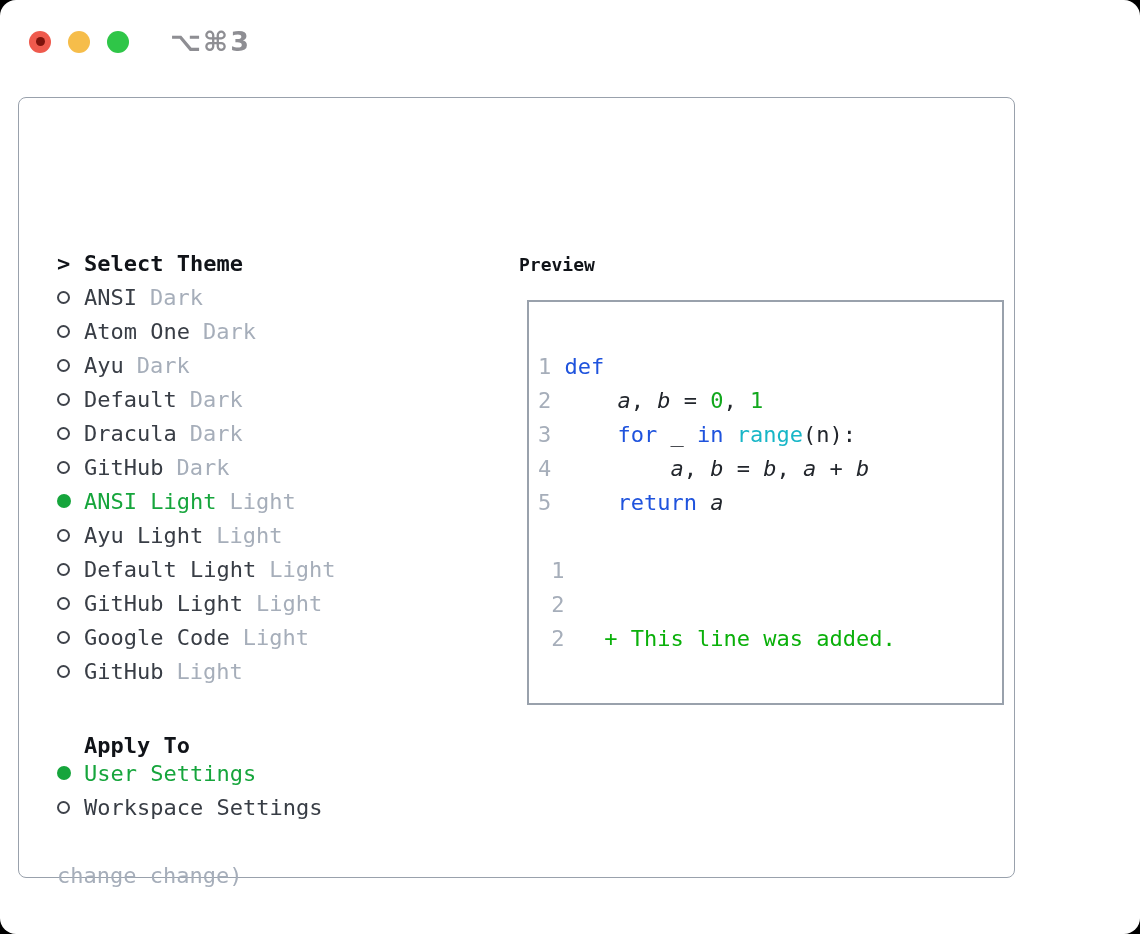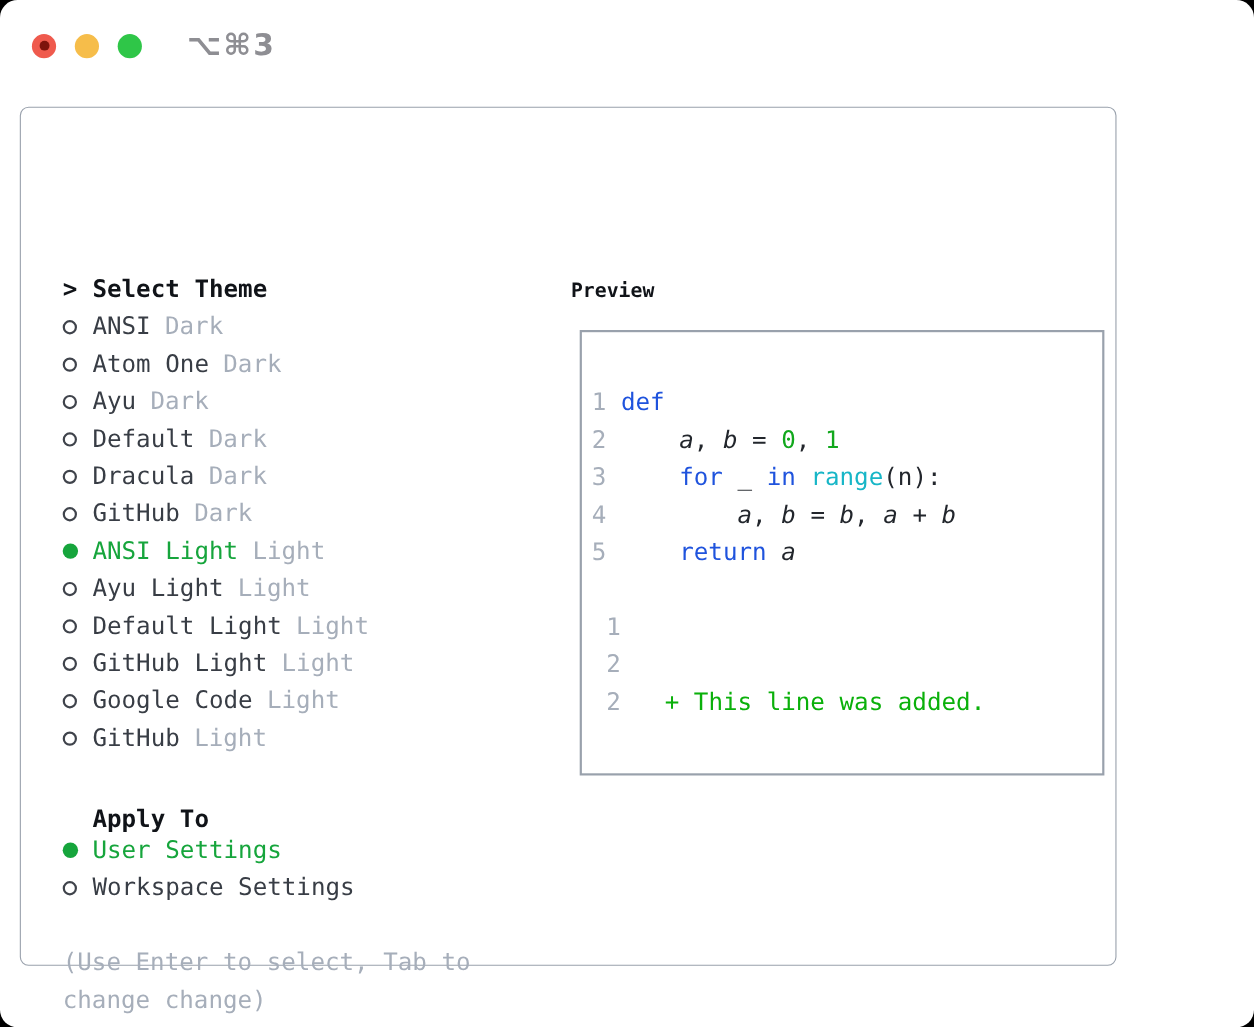--- a/index.html
+++ b/index.html
@@ -99,21 +99,20 @@
         <span class="section-title">Apply To</span>
       </div>
 
       <div id="apply-list">
           <div class="row selected"><span class="prefix"><span class="dot"></span></span><span class="theme-name option-name">User Settings</span></div>
           <div class="row"><span class="prefix"><span class="ring"></span></span><span class="theme-name option-name">Workspace Settings</span></div>
         </div>
 
       <div class="spacer"></div>
 
-      <div class="row help">(Use Enter to select, Tab to</div>
       <div class="row help">change change)</div>
     </div>
 
     <div class="preview-title">Preview</div>
 
     <div class="preview-box">
       <div class="code" id="code-block">
           <div class="code-line"><span class="c-ln">1 </span><span class="c-kw">def</span></div>
           <div class="code-line"><span class="c-ln">2</span><span class="c-txt">     </span><span class="c-txt ital">a</span><span class="c-txt">, </span><span class="c-txt ital">b</span><span class="c-txt"> = </span><span class="c-num">0</span><span class="c-txt">, </span><span class="c-num">1</span></div>
           <div class="code-line"><span class="c-ln">3</span><span class="c-txt">     </span><span class="c-kw">for</span><span class="c-txt"> _ </span><span class="c-kw">in</span><span class="c-txt"> </span><span class="c-fn">range</span><span class="c-txt">(n):</span></div>

